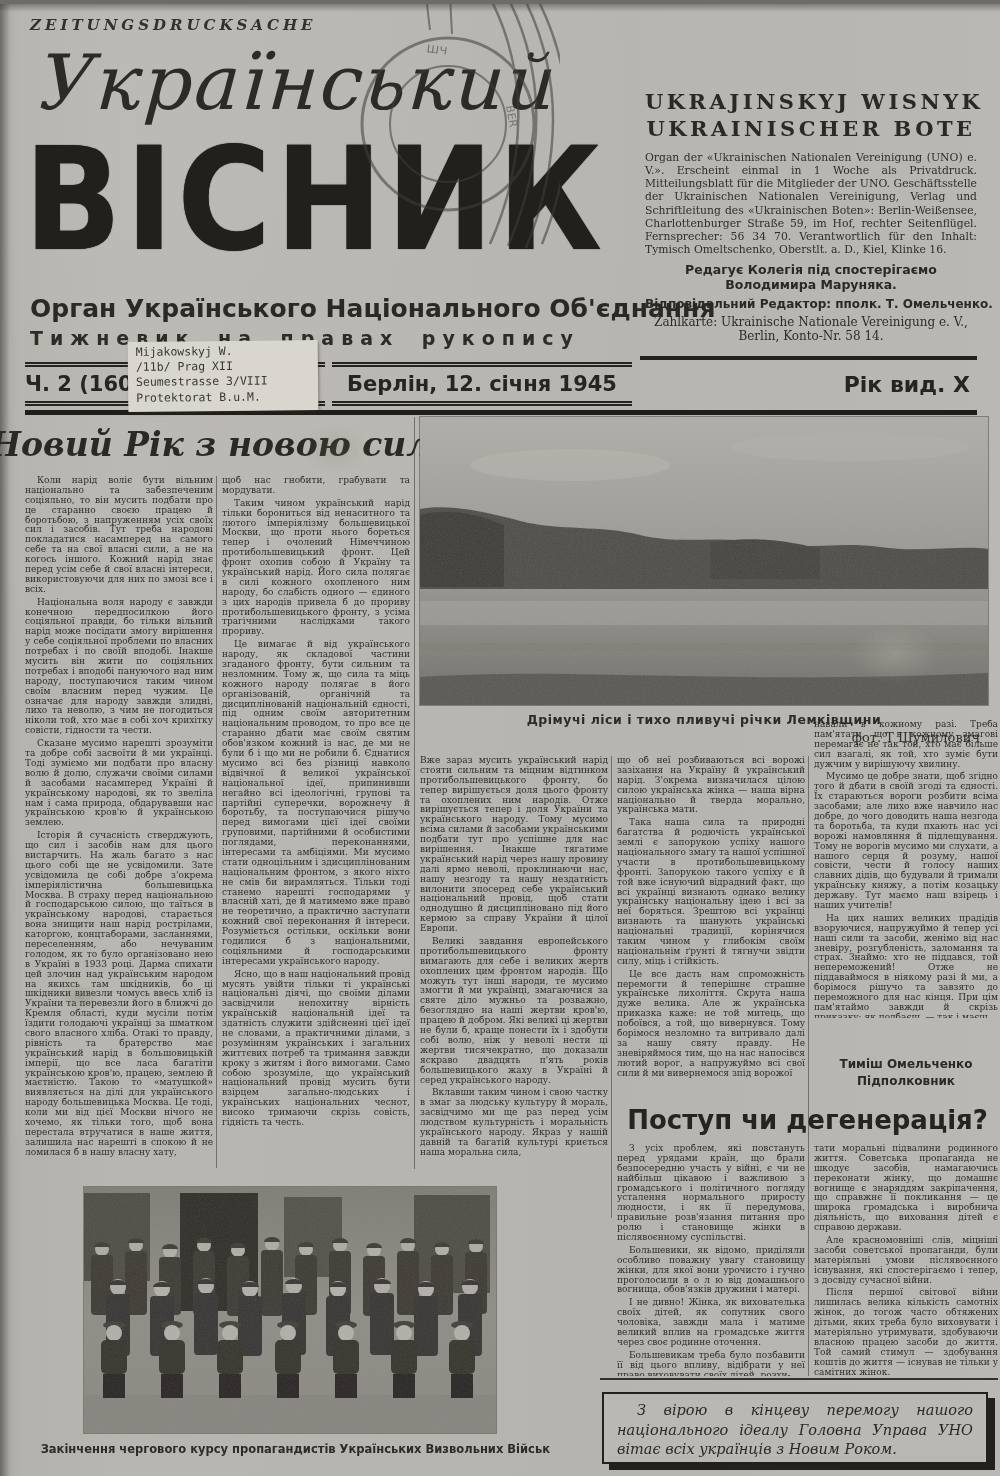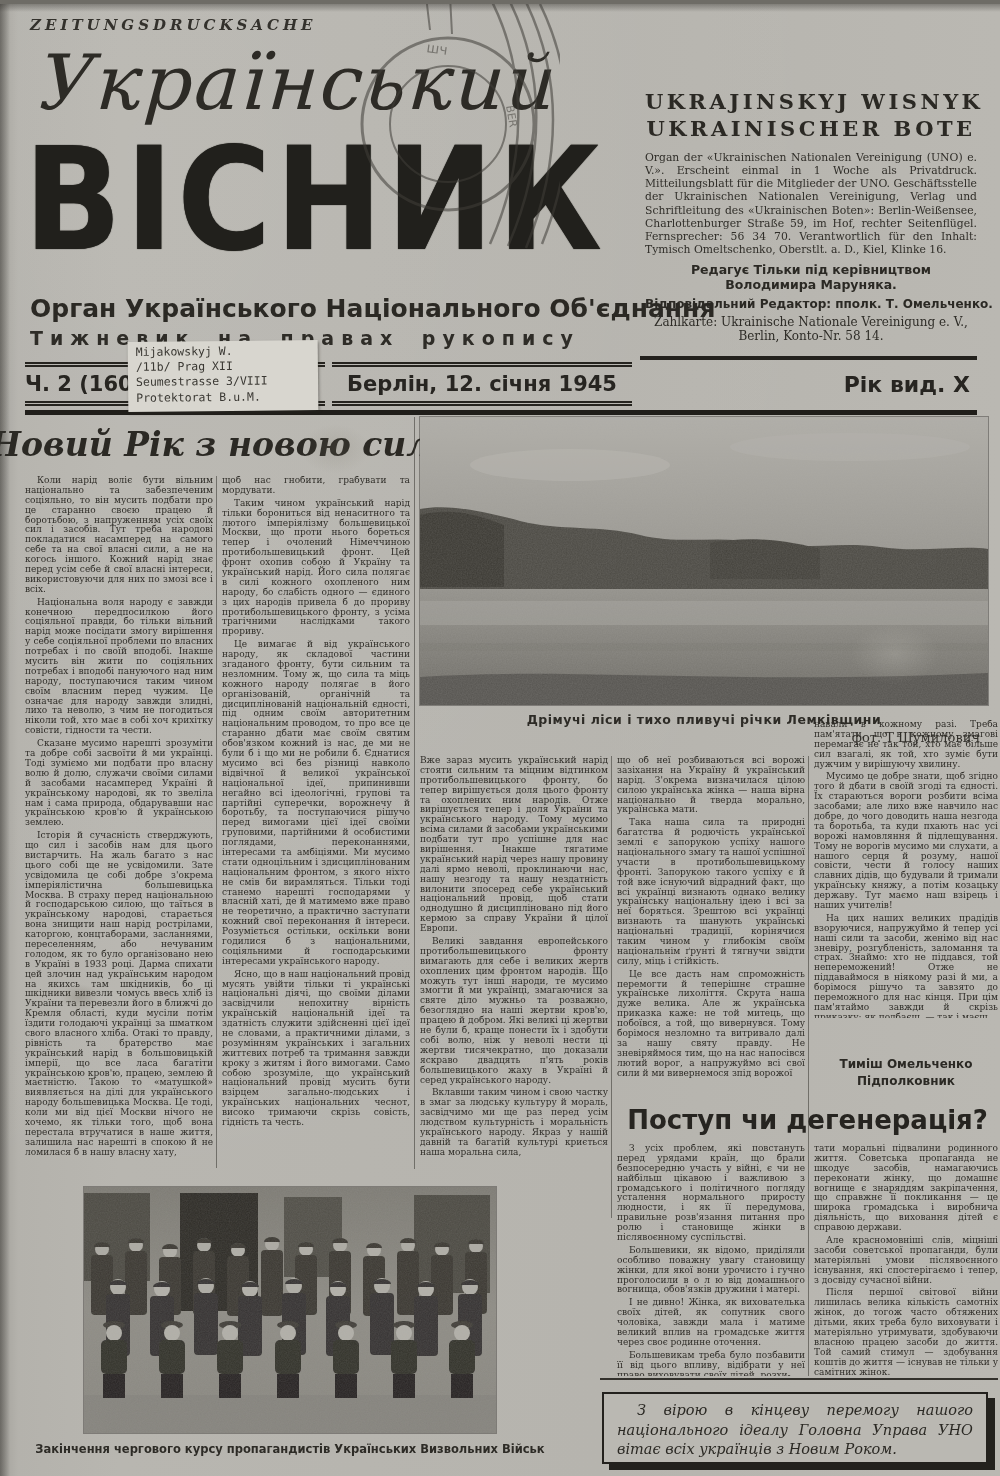--- a/index.html
+++ b/index.html
@@ -72,21 +72,21 @@
   .v1{left:216px;top:472px;height:692px;}
   .v2{left:414px;top:413px;height:752px;}
   .v3{left:611px;top:752px;height:462px;}
   .v4{left:808px;top:752px;height:620px;}
 
   
   .photo-top{left:420px;top:413px;width:568px;height:288px;box-shadow:0 0 0 1px rgba(40,38,34,.4);}
   .cap-top{left:420px;top:708px;width:568px;text-align:center;font:700 12.5px "DejaVu Sans",sans-serif;color:#2d2b26;letter-spacing:.5px;}
   .credit-top{left:420px;top:726px;width:560px;text-align:right;font:400 13px "DejaVu Serif",serif;color:#33312c;}
   .photo-bottom{left:84px;top:1183px;width:412px;height:246px;box-shadow:0 0 0 1px rgba(40,38,34,.4);}
-  .cap-bottom{left:30px;top:1438px;width:520px;text-align:center;font:700 11.5px "DejaVu Sans",sans-serif;color:#2d2b26;}
+  .cap-bottom{left:30px;top:1438px;width:520px;text-align:right;font:700 11.5px "DejaVu Sans",sans-serif;color:#2d2b26;}
 
   
   .a2-title{left:617px;top:1098px;width:381px;height:36px;display:flex;align-items:center;justify-content:center;
     font:700 26px "DejaVu Sans",sans-serif;color:#262420;white-space:nowrap;}
   .a2-rule{left:600px;top:1374px;width:398px;height:2px;background:#33312c;}
 
   
   .gbox{left:602px;top:1388px;width:386px;height:72px;box-sizing:border-box;background:#bab8b2;
     border:2px solid #23211d;box-shadow:7px 6px 0 0 #23211d;padding:7px 13px;
     font:italic 500 14.5px "DejaVu Serif",serif;line-height:1.35;color:#2b2924;text-align:justify;}
@@ -120,21 +120,21 @@
       <text x="96" y="48" font-family="DejaVu Sans" font-size="14" fill="#403e39" transform="rotate(8 96 48)">шч</text>
       <text x="176" y="102" font-family="DejaVu Sans" font-size="11" fill="#403e39" transform="rotate(80 176 102)">BER</text>
     </svg>
   </div>
 
   <div class="abs rh">
     <div class="rh-title">UKRAJINSKYJ WISNYK</div>
     <div class="rh-title">UKRAINISCHER BOTE</div>
     <div class="rh-imprint">Organ der «Ukrainischen Nationalen Vereinigung (UNO) e. V.». Erscheint einmal in 1 Woche als Privatdruck. Mitteilungsblatt für die Mitglieder der UNO. Geschäftsstelle der Ukrainischen Nationalen Vereinigung, Verlag und Schriftleitung des «Ukrainischen Boten»: Berlin-Weißensee, Charlottenburger Straße 59, im Hof, rechter Seitenflügel. Fernsprecher: 56 34 70. Verantwortlich für den Inhalt: Tymisch Omeltschenko, Oberstlt. a. D., Kiel, Klinke 16.</div>
     <div class="rh-editor">
-      <div>Редагує Тільки під керівництвом</div>
+      <div>Редагує Колегія під спостерігаємо</div>
       <div>Володимира Маруняка.</div>
     </div>
     <div class="rh-resp">Відповідальний Редактор: пполк. Т. Омельченко.</div>
     <div class="rh-zahl">
       <div>Zahlkarte: Ukrainische Nationale Vereinigung e. V.,</div>
       <div>Berlin, Konto-Nr. 58 14.</div>
     </div>
   </div>
   <div class="abs thick-bar-right"></div>
 

